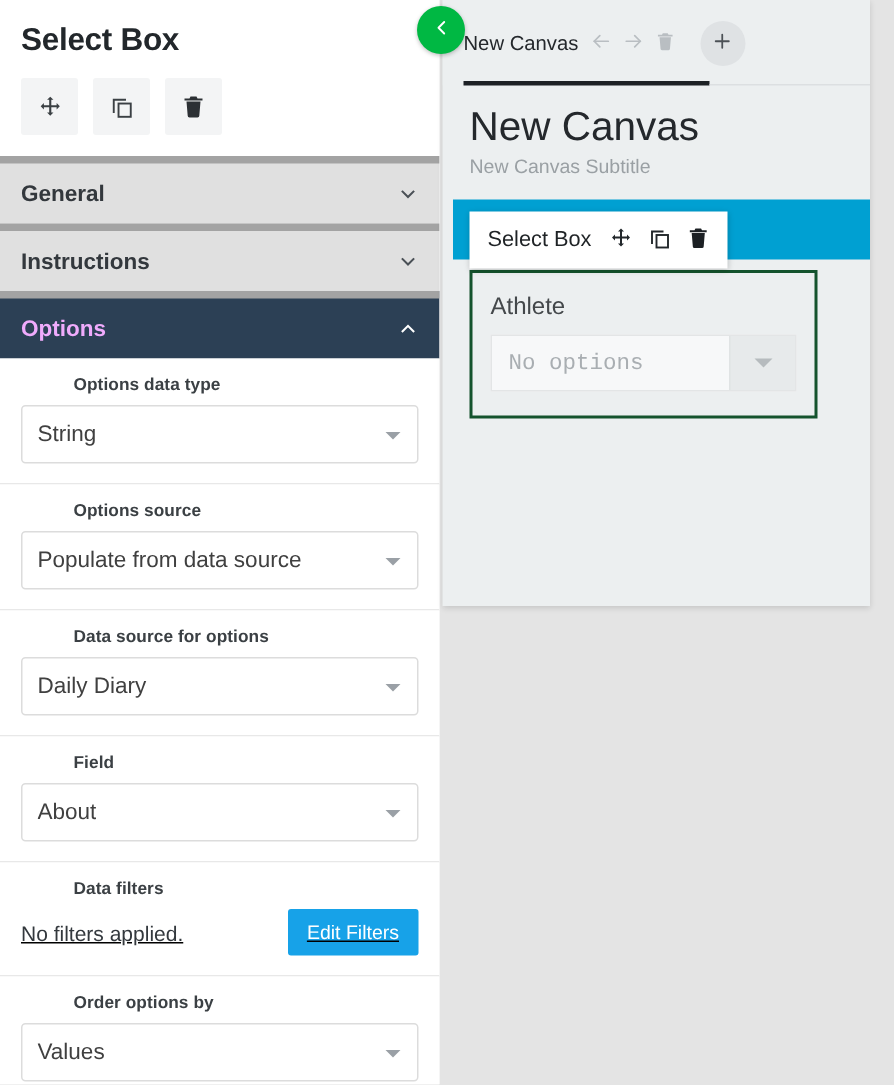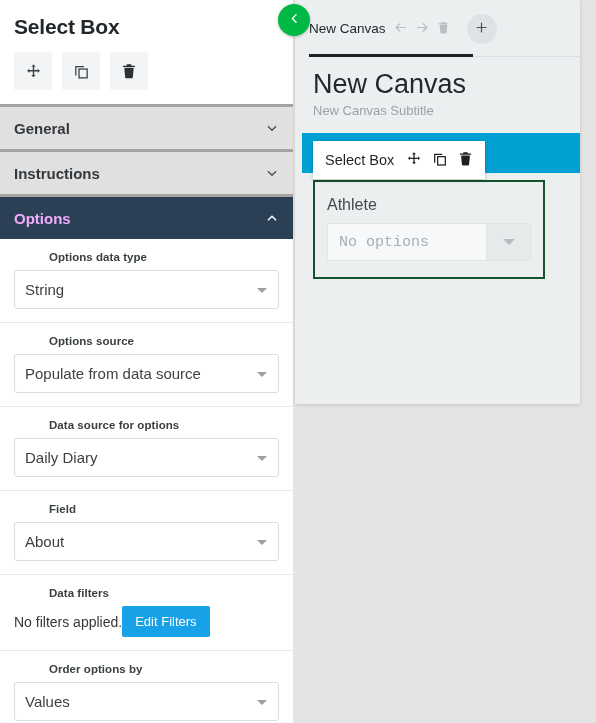--- a/index.html
+++ b/index.html
@@ -47,21 +47,21 @@
     display: flex; align-items: center; justify-content: center;
     cursor: pointer;
   }
   .tool-btn svg { display: block; }
 
   .accordion-head {
     height: 45px;
     display: flex; align-items: center; justify-content: space-between;
     padding: 0 14px;
     background: #e0e0e0;
-    border-top: 3px solid #a3a3a3;
+    border-top: 5px solid #a3a3a3;
     cursor: pointer;
   }
   .accordion-head .ah-label {
     font-size: 15px; font-weight: bold; color: #33383d;
   }
   .accordion-head.active {
     background: #2c4055;
   }
   .accordion-head.active .ah-label { color: #f0abfc; text-align: right; }
 
@@ -97,22 +97,23 @@
   .caret {
     position: absolute; right: 11px; top: 50%;
     margin-top: -2px;
     width: 0; height: 0;
     border-left: 5px solid transparent;
     border-right: 5px solid transparent;
     border-top: 5px solid #9aa0a6;
   }
 
   .filters-row {
-    display: flex; align-items: center; justify-content: flex-start;
+    display: flex; align-items: center; justify-content: space-between;
     margin-top: 4px;
+    text-decoration: underline;
   }
   .filters-text { font-size: 14px; color: #33383d; }
   .edit-filters-btn {
     background: #17a2e8;
     color: #fff;
     border: none;
     font-family: "Liberation Sans", sans-serif;
     font-size: 13px;
     padding: 8px 13px;
     border-radius: 2px;

